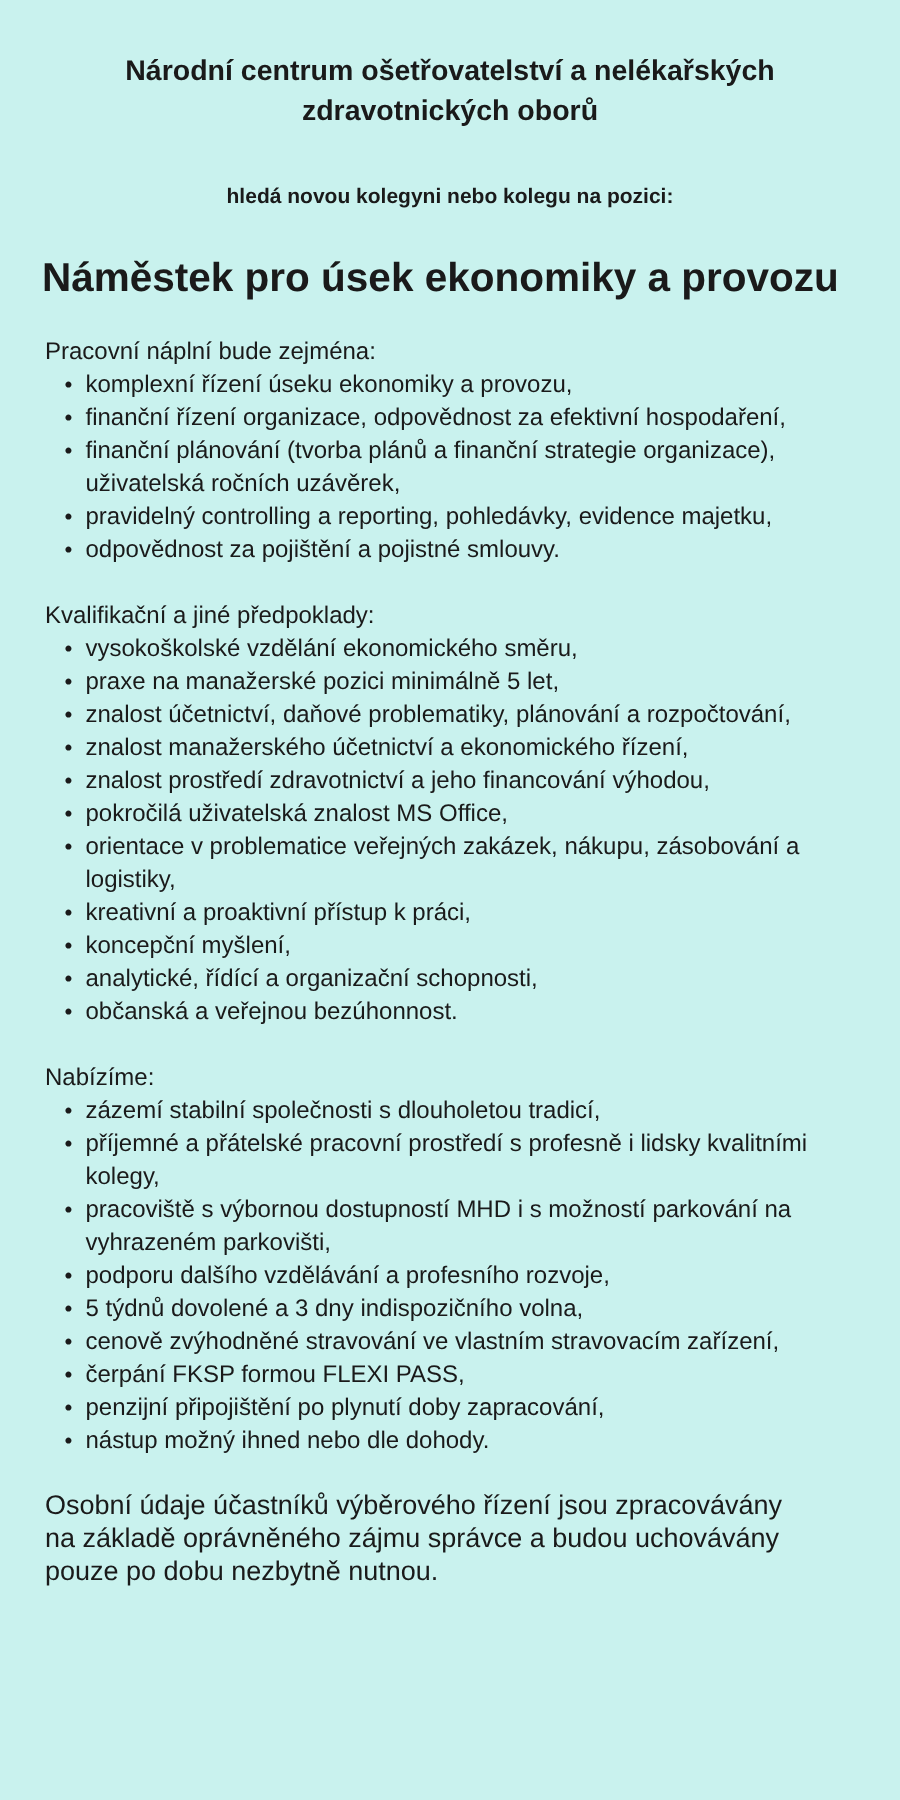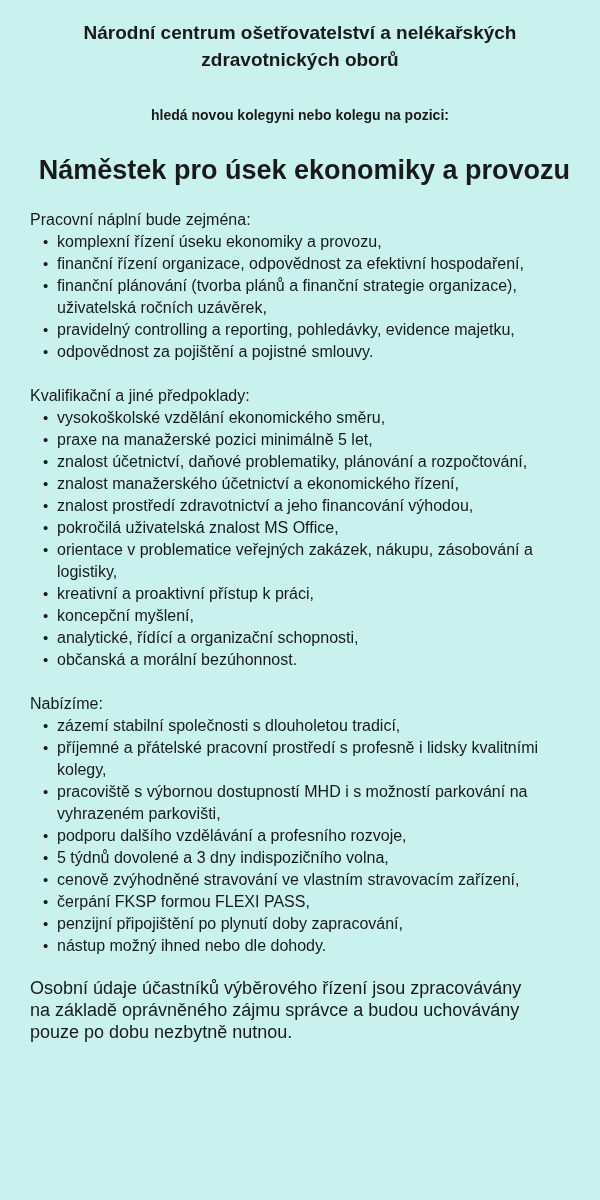--- a/index.html
+++ b/index.html
@@ -11,34 +11,34 @@
     color: #1a1a1a;
     font-family: "Liberation Sans", sans-serif;
     padding: 18px 30px 0 30px;
     overflow: hidden;
   }
   .org-name {
     font-size: 19px;
     line-height: 27px;
     font-weight: bold;
     text-align: center;
-    margin: 1px;
+    margin: 16px;
   }
   .tagline {
     font-size: 14px;
     line-height: 20px;
     font-weight: bold;
     text-align: center;
     margin: 32px 0 0 0;
   }
   .job-title {
     font-size: 27px;
     line-height: 34px;
     font-weight: bold;
-    text-align: right;
+    text-align: left;
     white-space: nowrap;
     margin: 28px 0 0 0;
     margin-left: -2px;
   }
   .section-heading {
     font-size: 16px;
     line-height: 22px;
     font-weight: normal;
     margin: 22px 0 0 0;
   }
@@ -103,21 +103,21 @@
       <li>vysokoškolské vzdělání ekonomického směru,</li>
       <li>praxe na manažerské pozici minimálně 5 let,</li>
       <li>znalost účetnictví, daňové problematiky, plánování a rozpočtování,</li>
       <li>znalost manažerského účetnictví a ekonomického řízení,</li>
       <li>znalost prostředí zdravotnictví a jeho financování výhodou,</li>
       <li>pokročilá uživatelská znalost MS Office,</li>
       <li>orientace v problematice veřejných zakázek, nákupu, zásobování a logistiky,</li>
       <li>kreativní a proaktivní přístup k práci,</li>
       <li>koncepční myšlení,</li>
       <li>analytické, řídící a organizační schopnosti,</li>
-      <li>občanská a morální bezúhonnost.</li>
+      <li>občanská a veřejnou bezúhonnost.</li>
     </ul>
   </section>
 
   <section>
     <h3 class="section-heading">Nabízíme:</h3>
     <ul class="bullet-list">
       <li>zázemí stabilní společnosti s dlouholetou tradicí,</li>
       <li>příjemné a přátelské pracovní prostředí s profesně i lidsky kvalitními kolegy,</li>
       <li>pracoviště s výbornou dostupností MHD i s možností parkování na vyhrazeném parkovišti,</li>
       <li>podporu dalšího vzdělávání a profesního rozvoje,</li>

